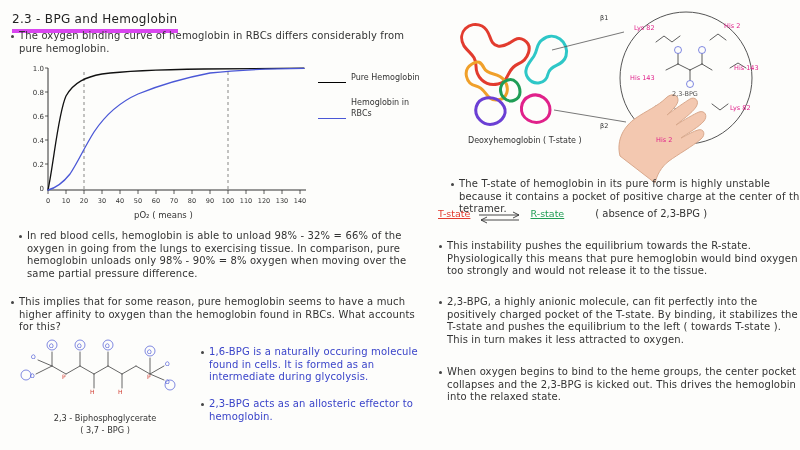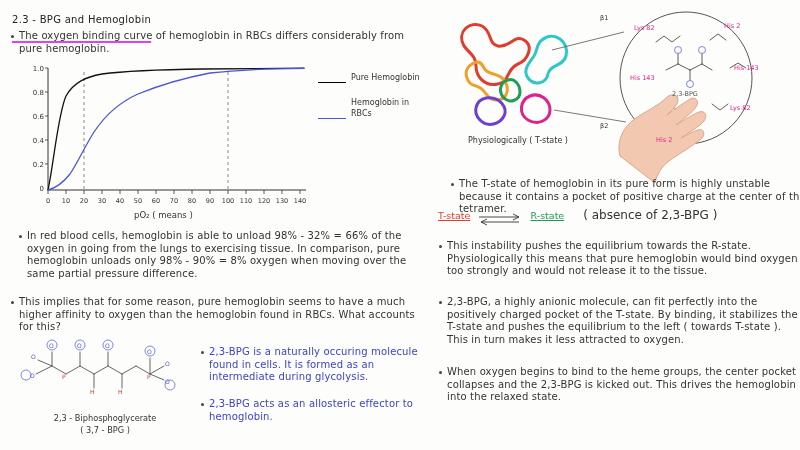--- a/index.html
+++ b/index.html
@@ -17,25 +17,25 @@
 
   
   .hw{
     font-family:"DejaVu Sans", sans-serif;
     font-size:10px;
     line-height:12.5px;
     letter-spacing:.15px;
     color:#333;
   }
   .title{
-    font-size:10px;
+    font-size:12px;
     color:#222;
-    border-bottom:2px solid #d946ef;
+    border-bottom:4px solid #d946ef;
     display:inline-block;
-    padding-bottom:16px;
+    padding-bottom:3px;
     letter-spacing:.3px;
   }
   .bullet{position:relative;padding-left:9px;}
   .bullet:before{
     content:"";
     position:absolute;left:1px;top:4.5px;
     width:3px;height:3px;border-radius:50%;
     background:#444;
   }
   .u{text-decoration:underline;}
@@ -212,21 +212,21 @@
           <circle cx="152" cy="55" r="5"></circle>
           <circle cx="8" cy="45" r="5"></circle>
         </g>
       </svg>
     </div>
     <div class="mol-caption">
       <div>2,3 - Biphosphoglycerate</div>
       <div>( 3,7 - BPG )</div>
     </div>
 
-    <div class="hw bullet blue" style="position:absolute;left:200px;top:346px;width:215px;color:#3a44c9;">2,3-BPG is a naturally occuring molecule found in cells. It is formed as an intermediate during glycolysis.</div>
+    <div class="hw bullet blue" style="position:absolute;left:200px;top:346px;width:215px;color:#3a44c9;">1,6-BPG is a naturally occuring molecule found in cells. It is formed as an intermediate during glycolysis.</div>
 
     <div class="hw bullet blue" style="position:absolute;left:200px;top:398px;width:215px;color:#3a44c9;">2,3-BPG acts as an allosteric effector to hemoglobin.</div>
 
   </div>
 
   <div class="col-right">
 
     <div class="protein">
       <svg width="360" height="160" viewBox="0 0 360 160">
 
@@ -276,36 +276,36 @@
           <text x="296" y="104" fill="#e0218a">Lys 82</text>
           <text x="222" y="136" fill="#e0218a">His 2</text>
           <text x="196" y="74" fill="#e0218a">His 143</text>
           <text x="238" y="90" fill="#555">2,3-BPG</text>
           <text x="166" y="14" fill="#333">β1</text>
           <text x="166" y="122" fill="#333">β2</text>
         </g>
       </svg>
     </div>
 
-    <div class="protein-caption">Physiologically ( T-state )</div>
+    <div class="protein-caption">Deoxyhemoglobin ( T-state )</div>
 
     <div class="hw bullet" style="position:absolute;left:20px;top:178px;width:354px;">The T-state of hemoglobin in its pure form is highly unstable because it contains a pocket of positive charge at the center of the tetramer.</div>
 
     <div class="tstate-eq">
       <span class="u" style="color:#e23b2e;font-size:9.5px;">T-state</span>
       <span class="arrow">
         <svg width="46" height="12" viewBox="0 0 46 12">
           <line x1="2" y1="4" x2="42" y2="4" stroke="#333" stroke-width="0.9"></line>
           <polyline points="36,1 42,4 36,7" fill="none" stroke="#333" stroke-width="0.9"></polyline>
           <line x1="42" y1="9" x2="4" y2="9" stroke="#333" stroke-width="0.9"></line>
           <polyline points="10,6 4,9 10,12" fill="none" stroke="#333" stroke-width="0.9"></polyline>
         </svg>
       </span>
       <span class="u" style="color:#1f9d55;font-size:9.5px;">R-state</span>
-      <span style="font-size:12px;color:#333;margin-left:16px;text-align:right;">( absence of 2,3-BPG )</span>
+      <span style="font-size:10px;color:#333;margin-left:28px;text-align:right;">( absence of 2,3-BPG )</span>
     </div>
 
     <div class="hw bullet" style="position:absolute;left:8px;top:240px;width:354px;">This instability pushes the equilibrium towards the R-state. Physiologically this means that pure hemoglobin would bind oxygen too strongly and would not release it to the tissue.</div>
 
     <div class="hw bullet" style="position:absolute;left:8px;top:296px;width:354px;">2,3-BPG, a highly anionic molecule, can fit perfectly into the positively charged pocket of the T-state. By binding, it stabilizes the T-state and pushes the equilibrium to the left ( towards T-state ). This in turn makes it less attracted to oxygen.</div>
 
     <div class="hw bullet" style="position:absolute;left:8px;top:366px;width:354px;">When oxygen begins to bind to the heme groups, the center pocket collapses and the 2,3-BPG is kicked out. This drives the hemoglobin into the relaxed state.</div>
 
   </div>
 </div>

